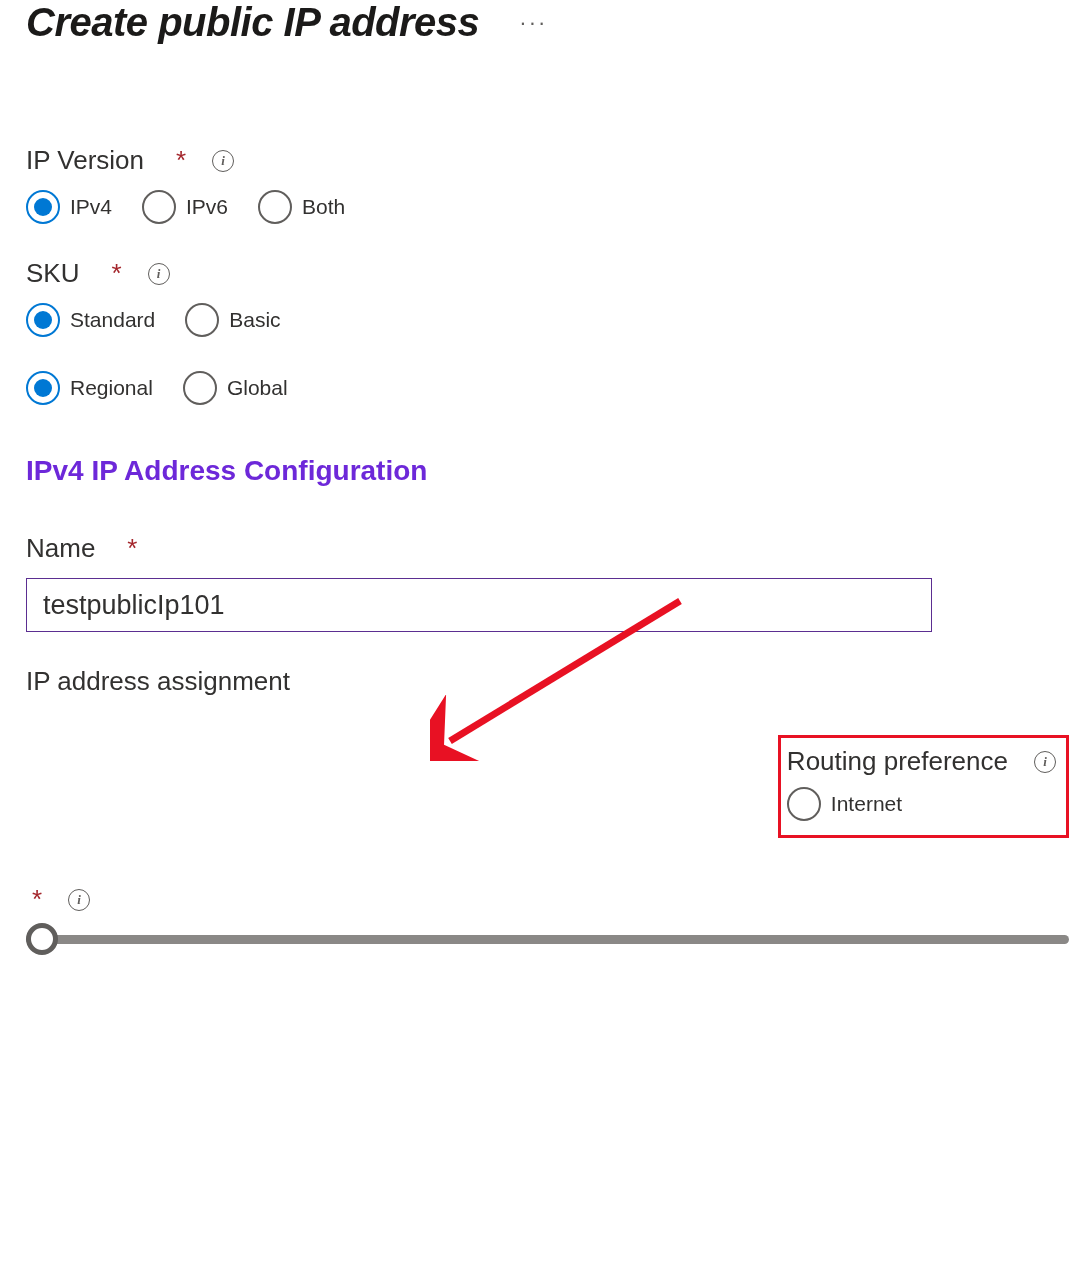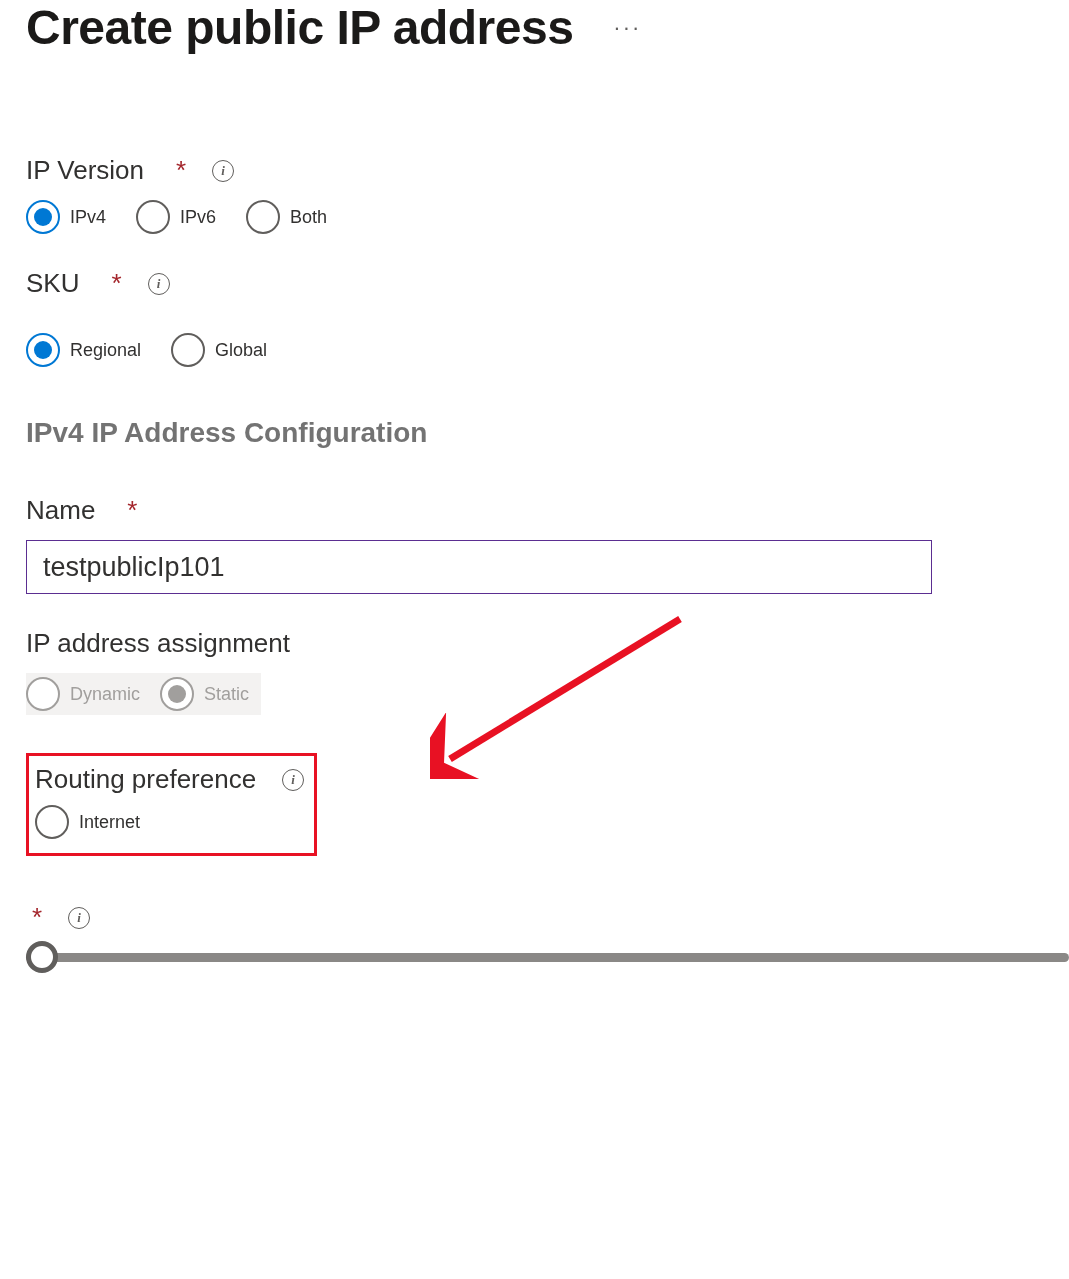--- a/index.html
+++ b/index.html
@@ -12,25 +12,26 @@
     width: 1069px;
   }
   .title-row {
     display: flex;
     align-items: center;
     gap: 40px;
     margin-top: 0;
     margin-bottom: 100px;
   }
   h1.page-title {
-    font-size: 48px;
+    font-size: 40px;
     font-weight: 600;
     margin: 0;
     letter-spacing: -0.5px;
     color: #1b1a19;
+    font-style: italic;
   }
   .more-dots {
     font-size: 22px;
     letter-spacing: 2px;
     color: #605e5c;
     cursor: pointer;
   }
   .field {
     margin-bottom: 34px;
   }
@@ -81,27 +82,27 @@
   .radio-circle.sel {
     border-color: #0078d4;
   }
   .radio-dot {
     width: 18px;
     height: 18px;
     border-radius: 50%;
     background: #0078d4;
   }
   .radio-label {
-    font-size: 18px;
+    font-size: 21px;
     color: #323130;
   }
   .section-head {
     font-size: 28px;
     font-weight: 600;
-    color: #737373;
+    color: #6d28d9;
     margin-top: 50px;
     margin-bottom: 46px;
   }
   .text-input {
     width: 906px;
     height: 54px;
     border: 1.5px solid #5b2e91;
     padding: 4px 16px;
     font-size: 27px;
     color: #323130;
@@ -149,21 +150,21 @@
   .slider-thumb {
     position: absolute;
     left: 0;
     top: -12px;
     width: 32px;
     height: 32px;
     border-radius: 50%;
     background: #fff;
     border: 5px solid #605e5c;
   }
-  .routing-wrap { position: relative; margin-bottom: 46px; }
+  .routing-wrap { position: relative; margin-bottom: 46px; text-align: right; }
 </style>
 </head>
 <body>
 
 <div class="title-row">
   <h1 class="page-title">Create public IP address</h1>
   <span class="more-dots">···</span>
 </div>
 
 <div class="field">
@@ -189,20 +190,32 @@
     </div>
   </div>
 </div>
 
 <div class="field">
   <div class="field-label">
     <span>SKU</span>
     <span class="req">*</span>
     <span class="info-icon">i</span>
   </div>
+  <div class="radio-row">
+    <div class="radio-opt">
+      <span class="radio-circle sel">
+          <span class="radio-dot"></span>
+        </span>
+      <span class="radio-label">Standard</span>
+    </div>
+    <div class="radio-opt">
+      <span class="radio-circle"></span>
+      <span class="radio-label">Basic</span>
+    </div>
+  </div>
 </div>
 
 <div class="field">
   <div class="radio-row">
     <div class="radio-opt">
       <span class="radio-circle sel">
           <span class="radio-dot"></span>
         </span>
       <span class="radio-label">Regional</span>
     </div>
@@ -219,32 +232,20 @@
   <div class="field-label">
     <span>Name</span>
     <span class="req">*</span>
   </div>
   <input class="text-input" type="text" value="testpublicIp101" style="">
 </div>
 
 <div class="field">
   <div class="field-label">
     <span>IP address assignment</span>
-  </div>
-  <div class="disabled-row">
-    <div class="radio-opt">
-      <span class="radio-circle"></span>
-      <span class="radio-label">Dynamic</span>
-    </div>
-    <div class="radio-opt">
-      <span class="radio-circle">
-          <span class="radio-dot gray"></span>
-        </span>
-      <span class="radio-label">Static</span>
-    </div>
   </div>
 </div>
 
 <div class="routing-wrap">
   <svg class="annotation-arrow" width="270" height="170">
     <defs>
       <marker id="ah" markerWidth="12" markerHeight="12" refX="3" refY="6" orient="auto">
         <path d="M0,0 L12,6 L0,12 L4,6 Z" fill="#e81123"></path>
       </marker>
     </defs>

